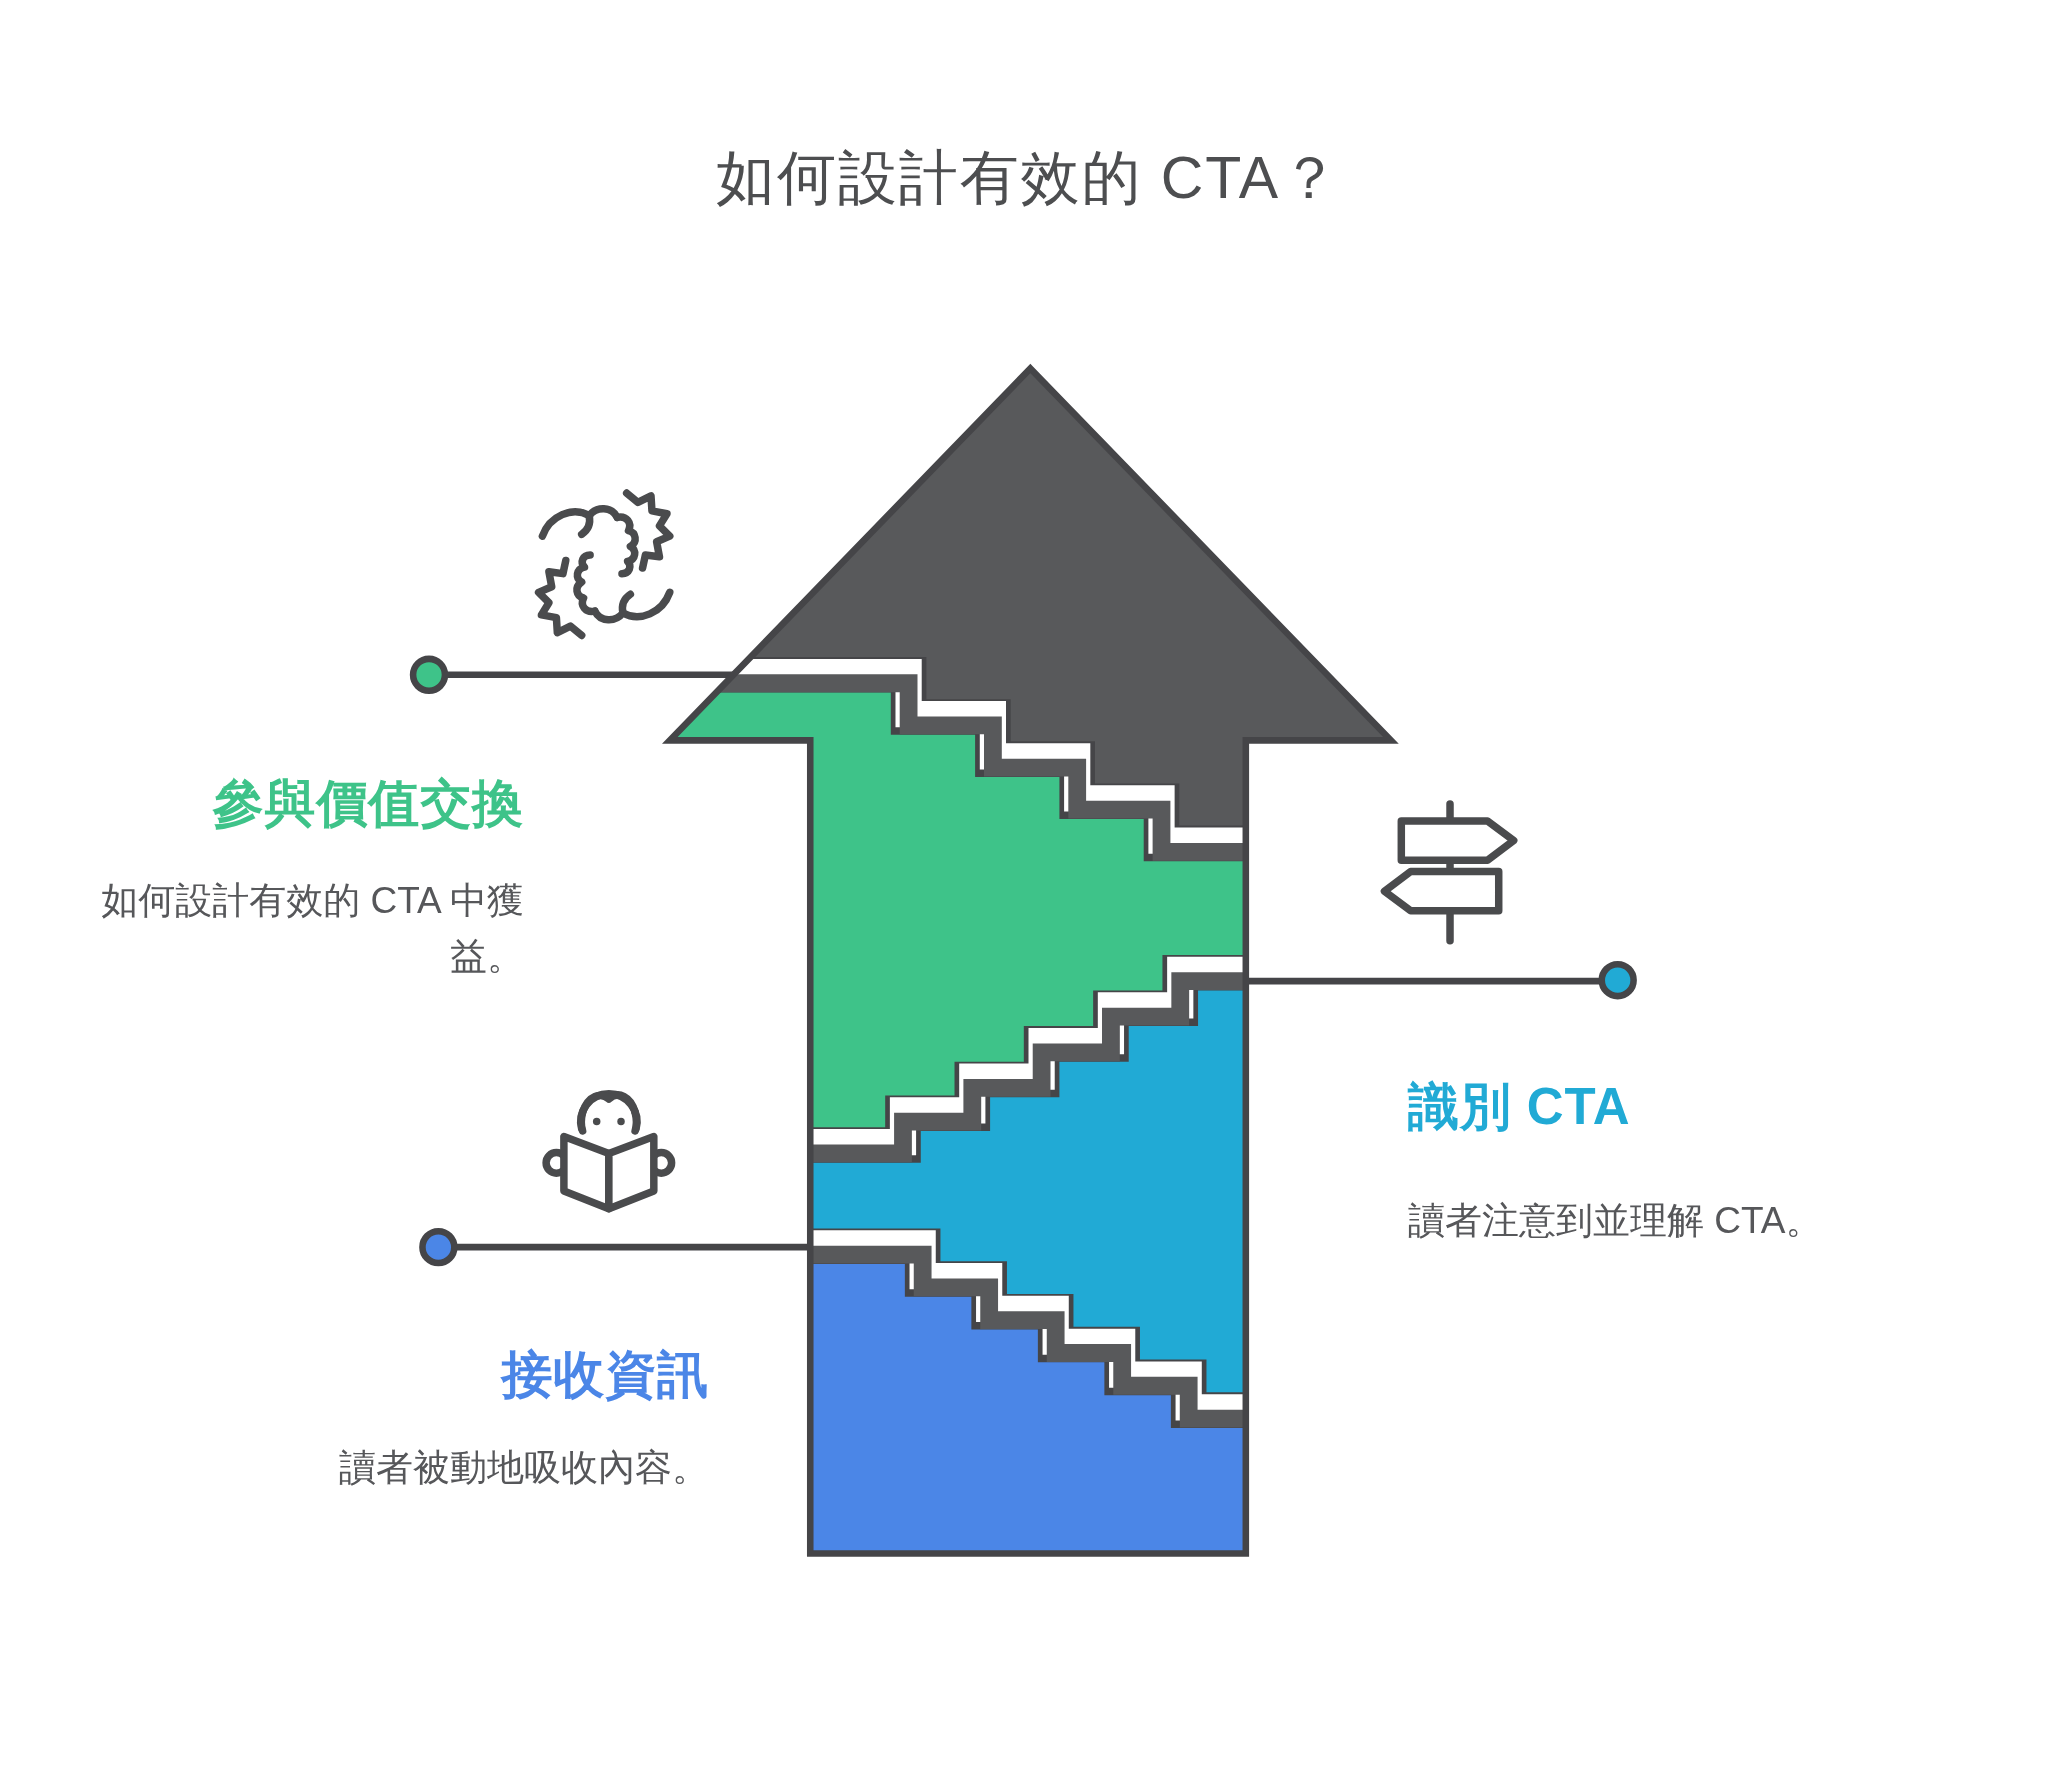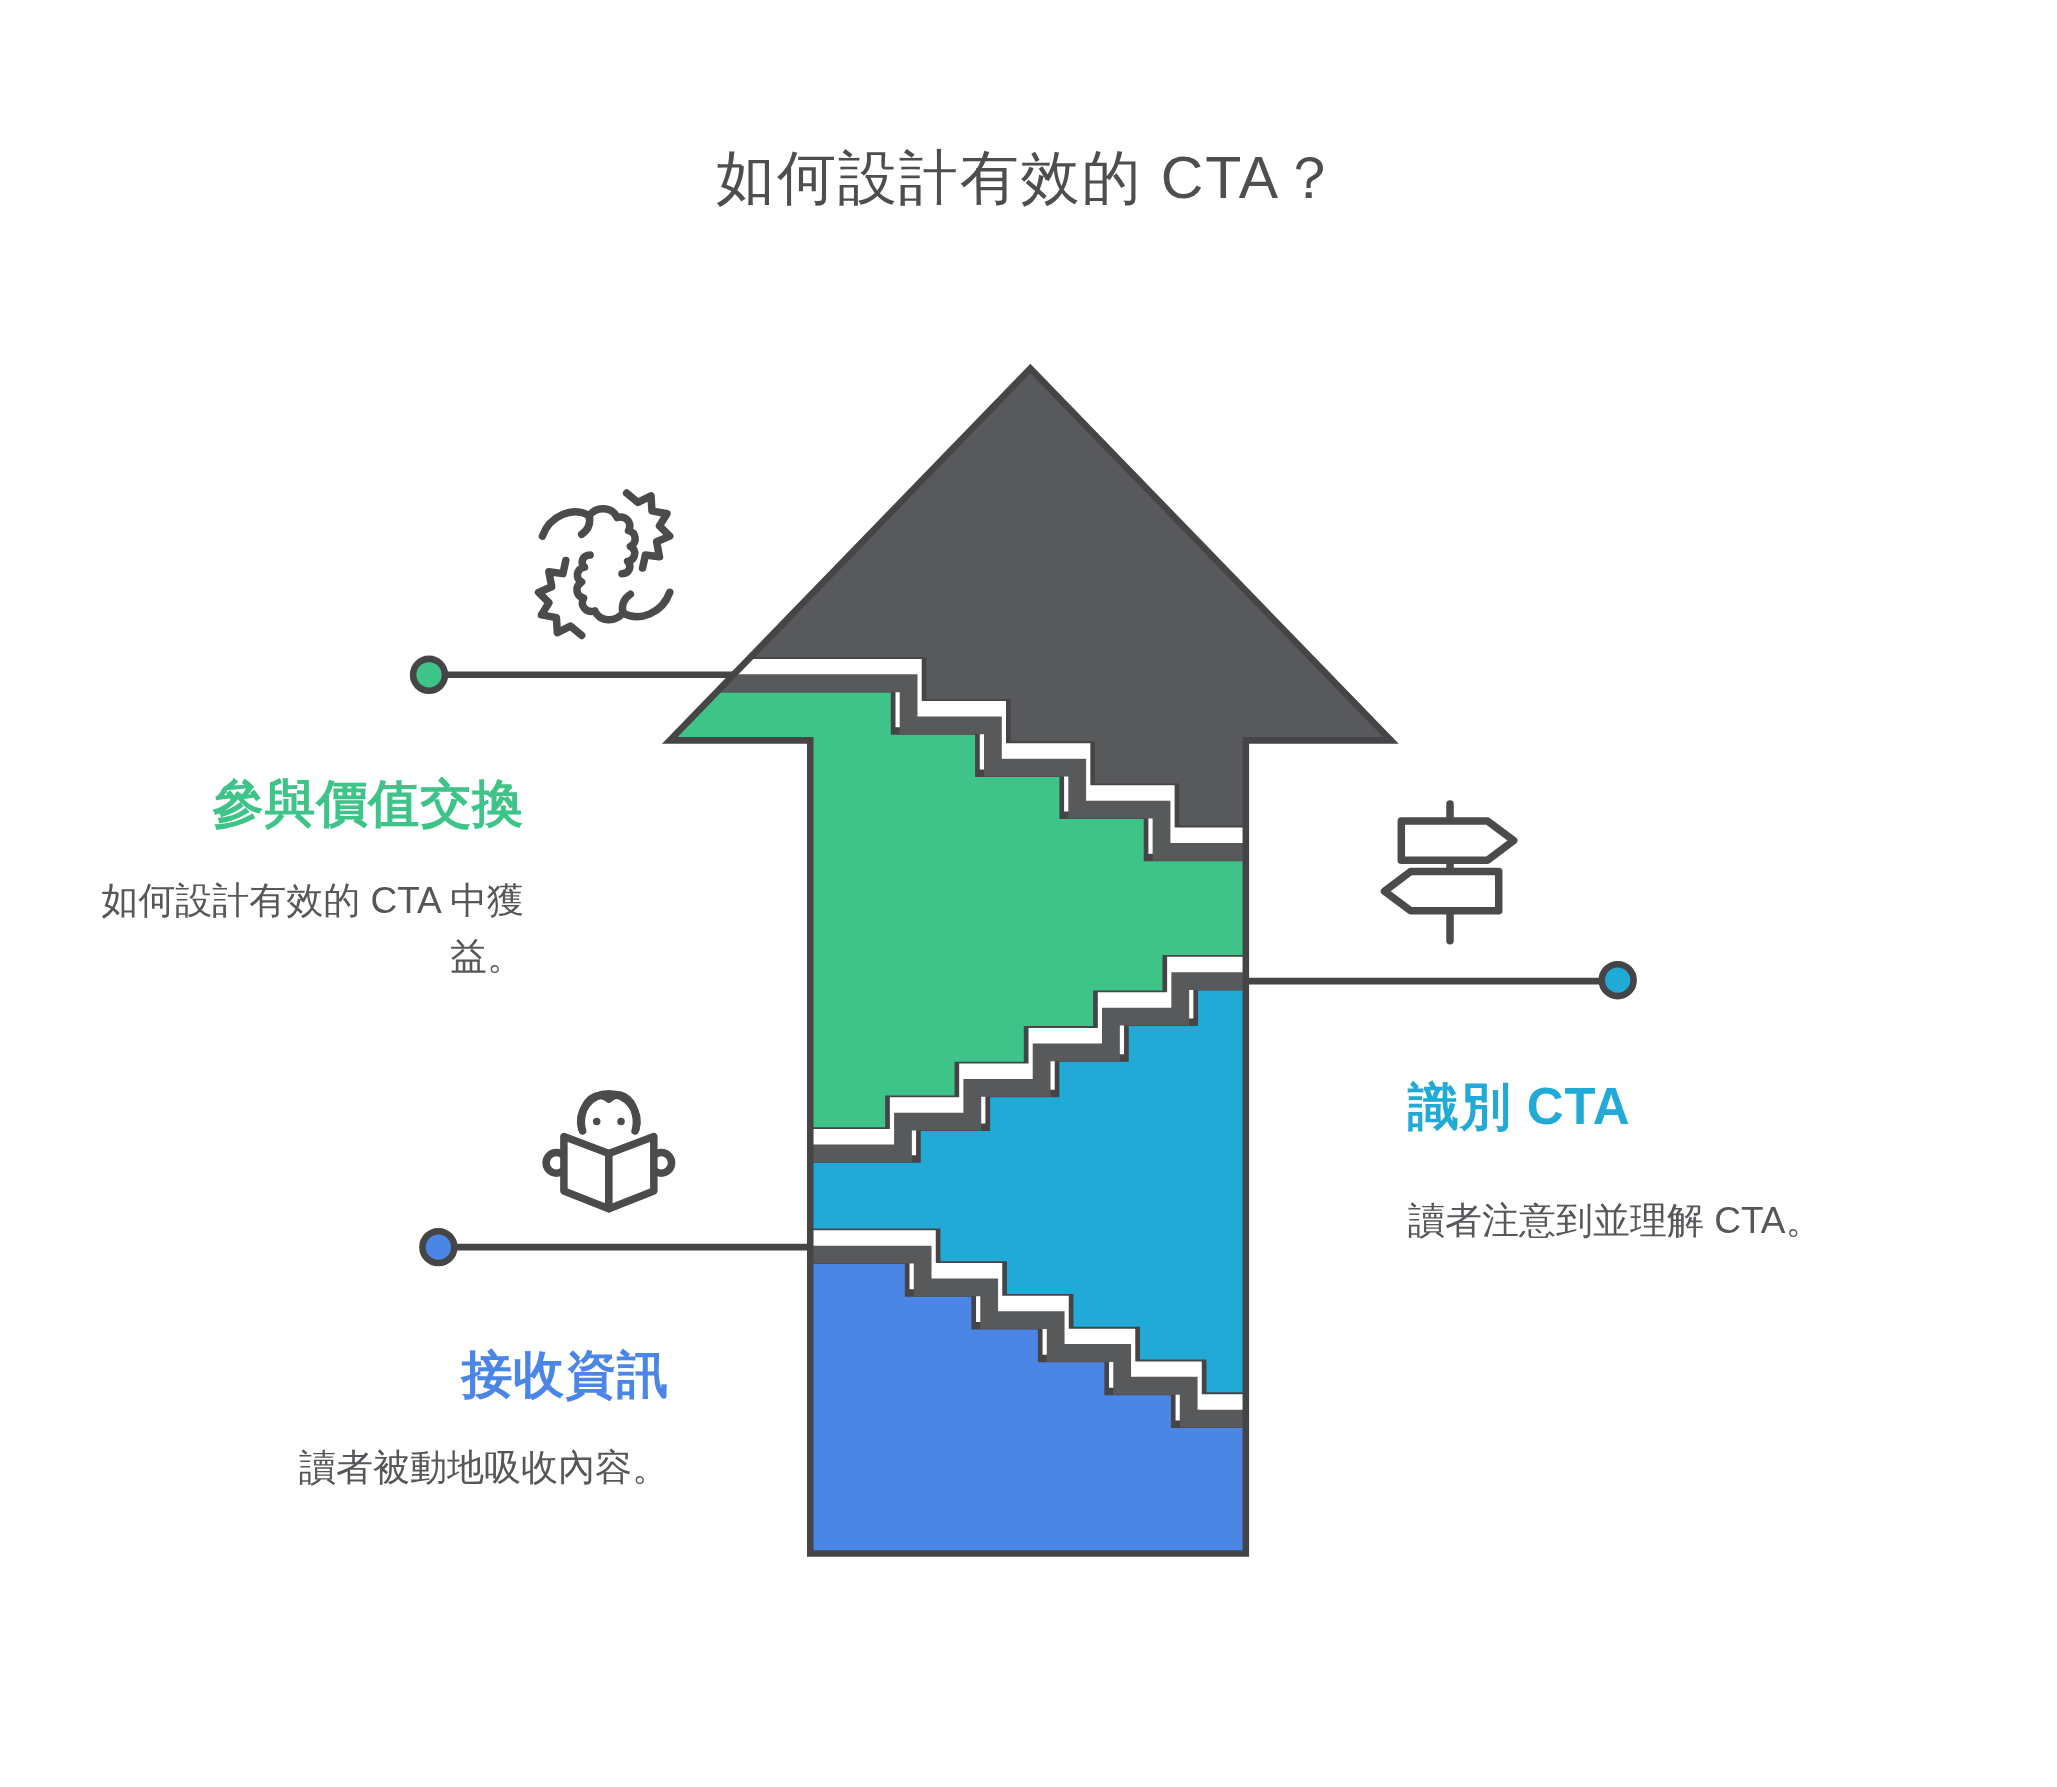--- a/index.html
+++ b/index.html
@@ -23,21 +23,21 @@
     font-size:51px;font-weight:700;letter-spacing:0.9px;line-height:1.1;
   }
   .label-block .stage-desc{
     font-size:37px;color:#56575a;line-height:1.5;
     white-space:pre-line;
   }
   .block-exchange{right:1533px;top:776px;width:468px;text-align:right;}
   .block-exchange .stage-desc{margin-top:41px;}
   .block-identify{left:1408px;top:1079px;width:543px;text-align:left;}
   .block-identify .stage-desc{margin-top:58px;}
-  .block-receive{right:1388px;top:1347px;width:506px;text-align:right;}
+  .block-receive{right:1348px;top:1347px;width:506px;text-align:right;}
   .block-receive .stage-desc{margin-top:37px;}
 
   
   .band-dark{fill:none;stroke:#454548;stroke-width:38;stroke-linejoin:miter;}
   .band-white{fill:none;stroke:#ffffff;stroke-width:28;stroke-linejoin:miter;}
   .band-face{fill:none;stroke:#58595b;stroke-width:19;stroke-linejoin:miter;}
   .connector{stroke:#454548;stroke-width:7;fill:none;}
   .icon-stroke{fill:none;stroke:#4a4b4d;stroke-width:8;stroke-linecap:round;stroke-linejoin:round;}
   .icon-fill-white{fill:#ffffff;stroke:#4a4b4d;stroke-width:8;stroke-linejoin:round;}
   .outline{fill:none;stroke:#454548;stroke-width:7;stroke-linejoin:miter;}

